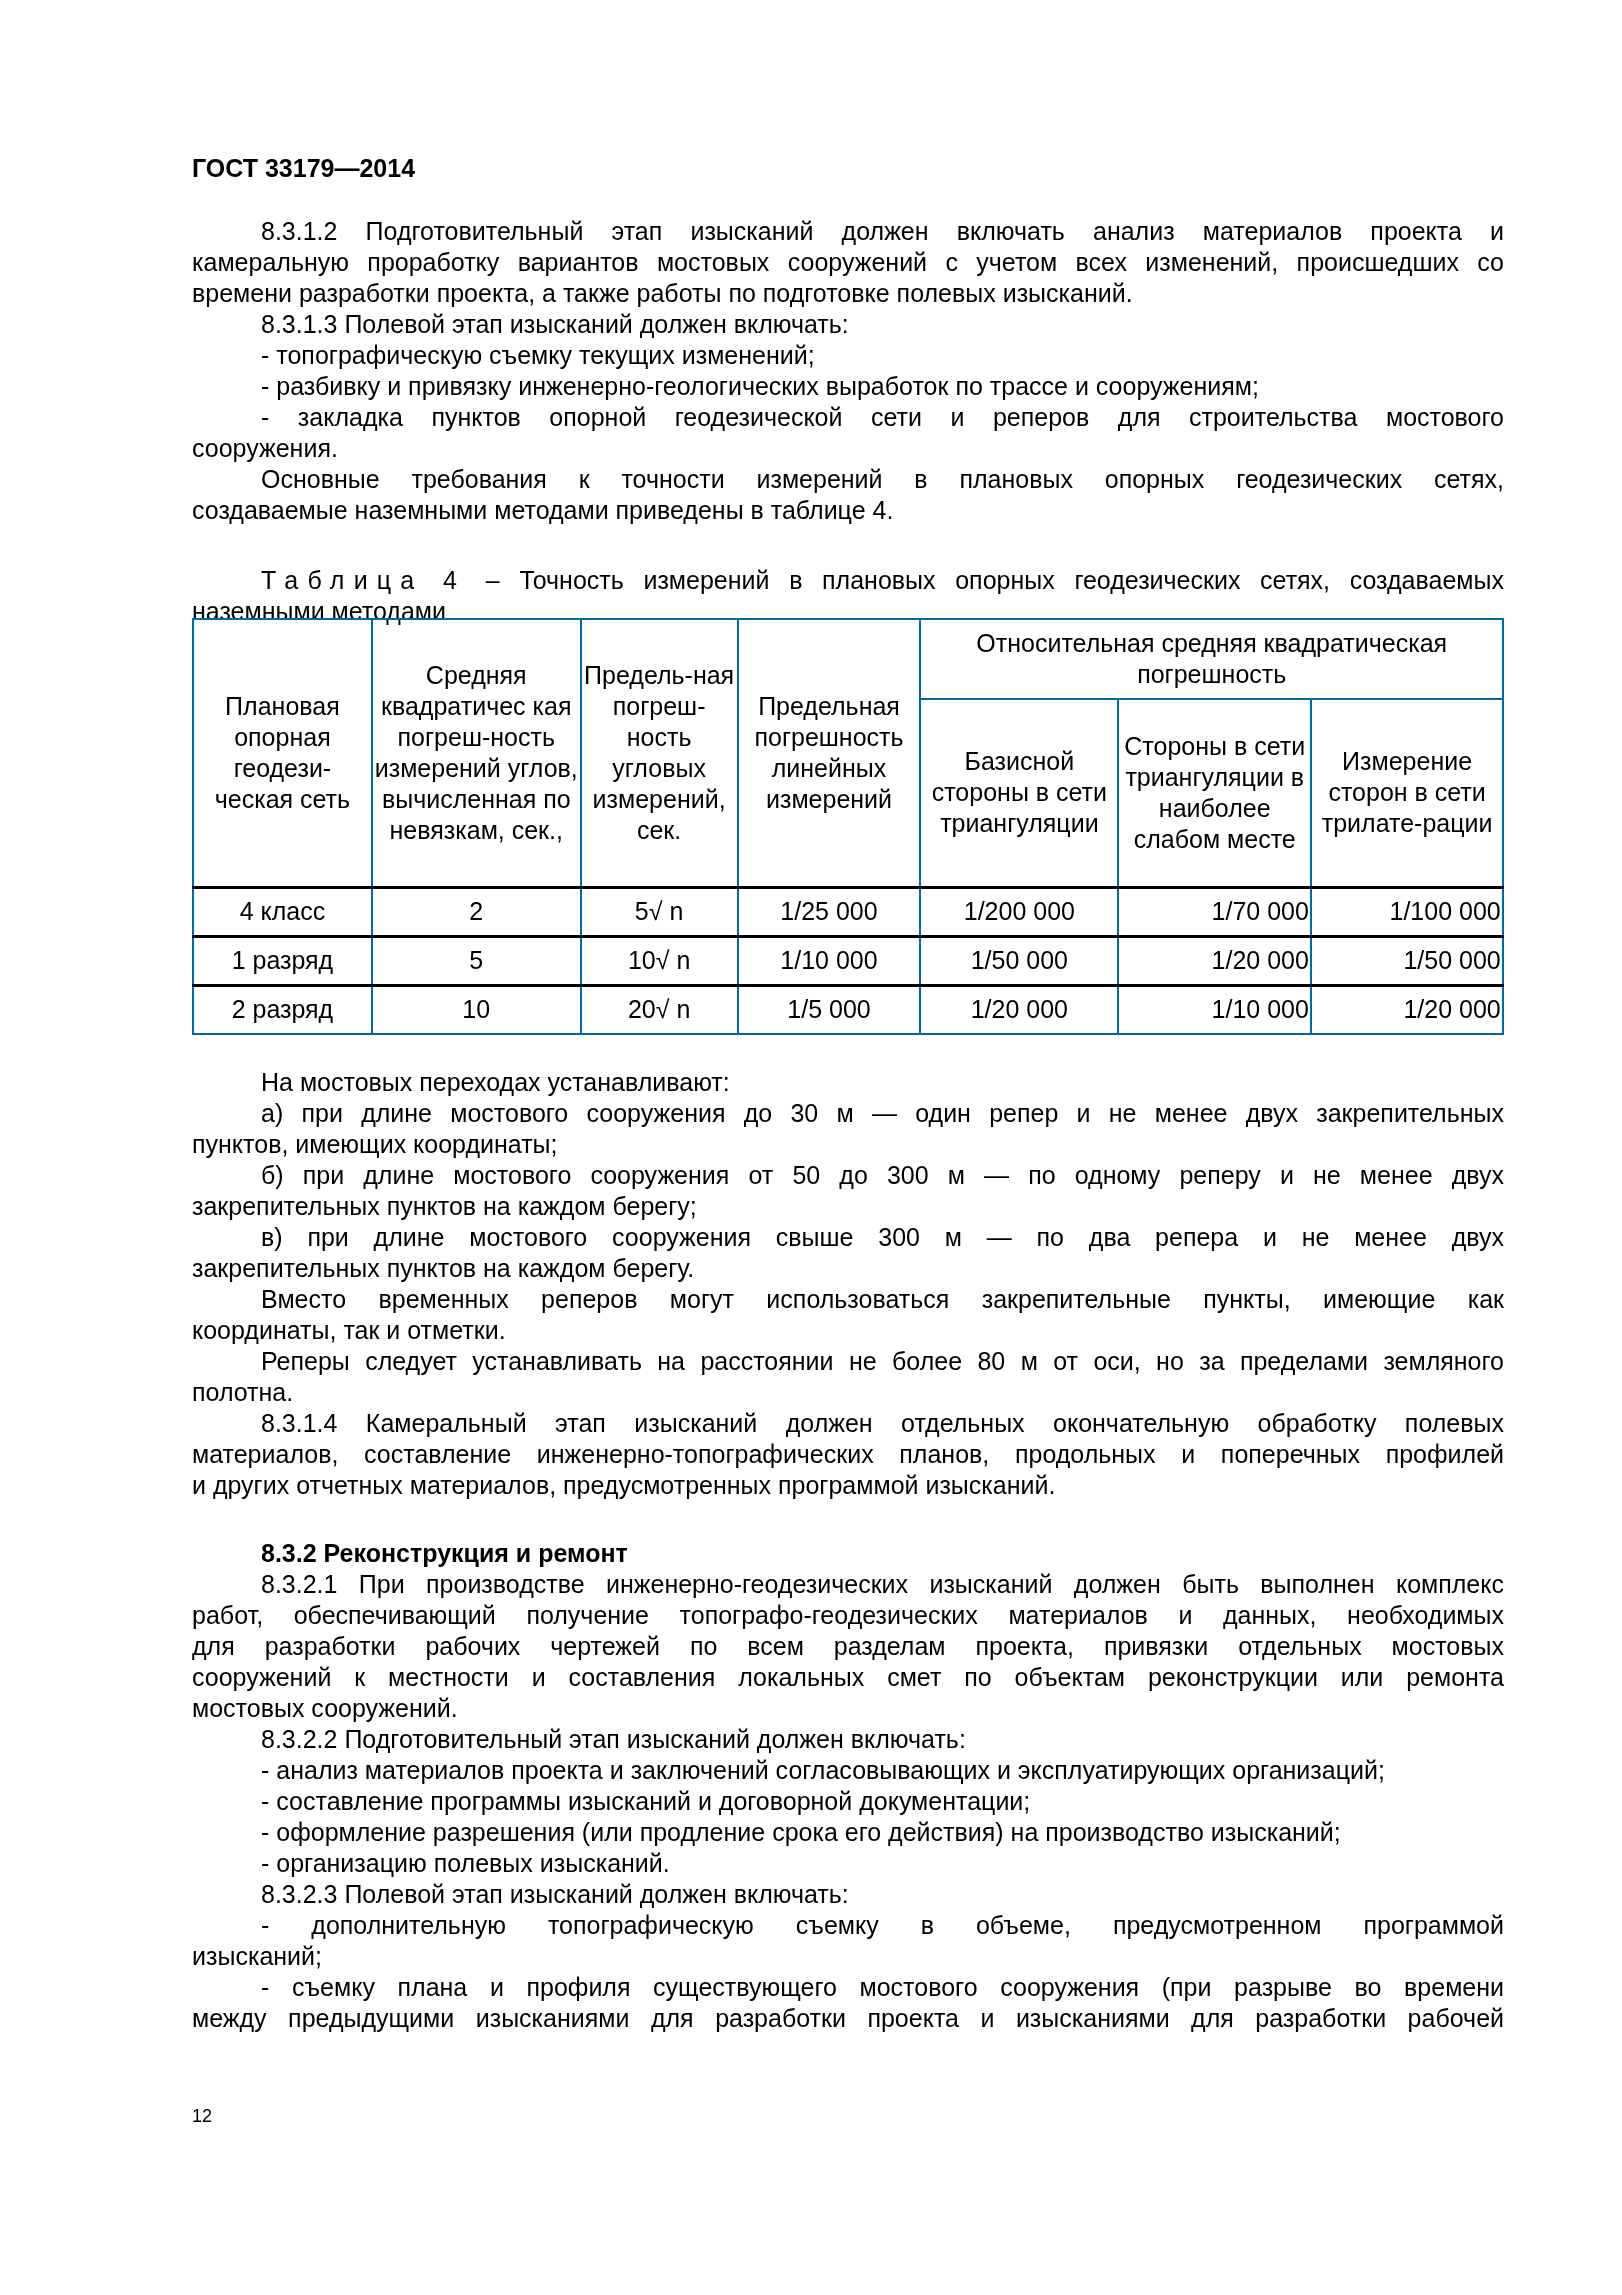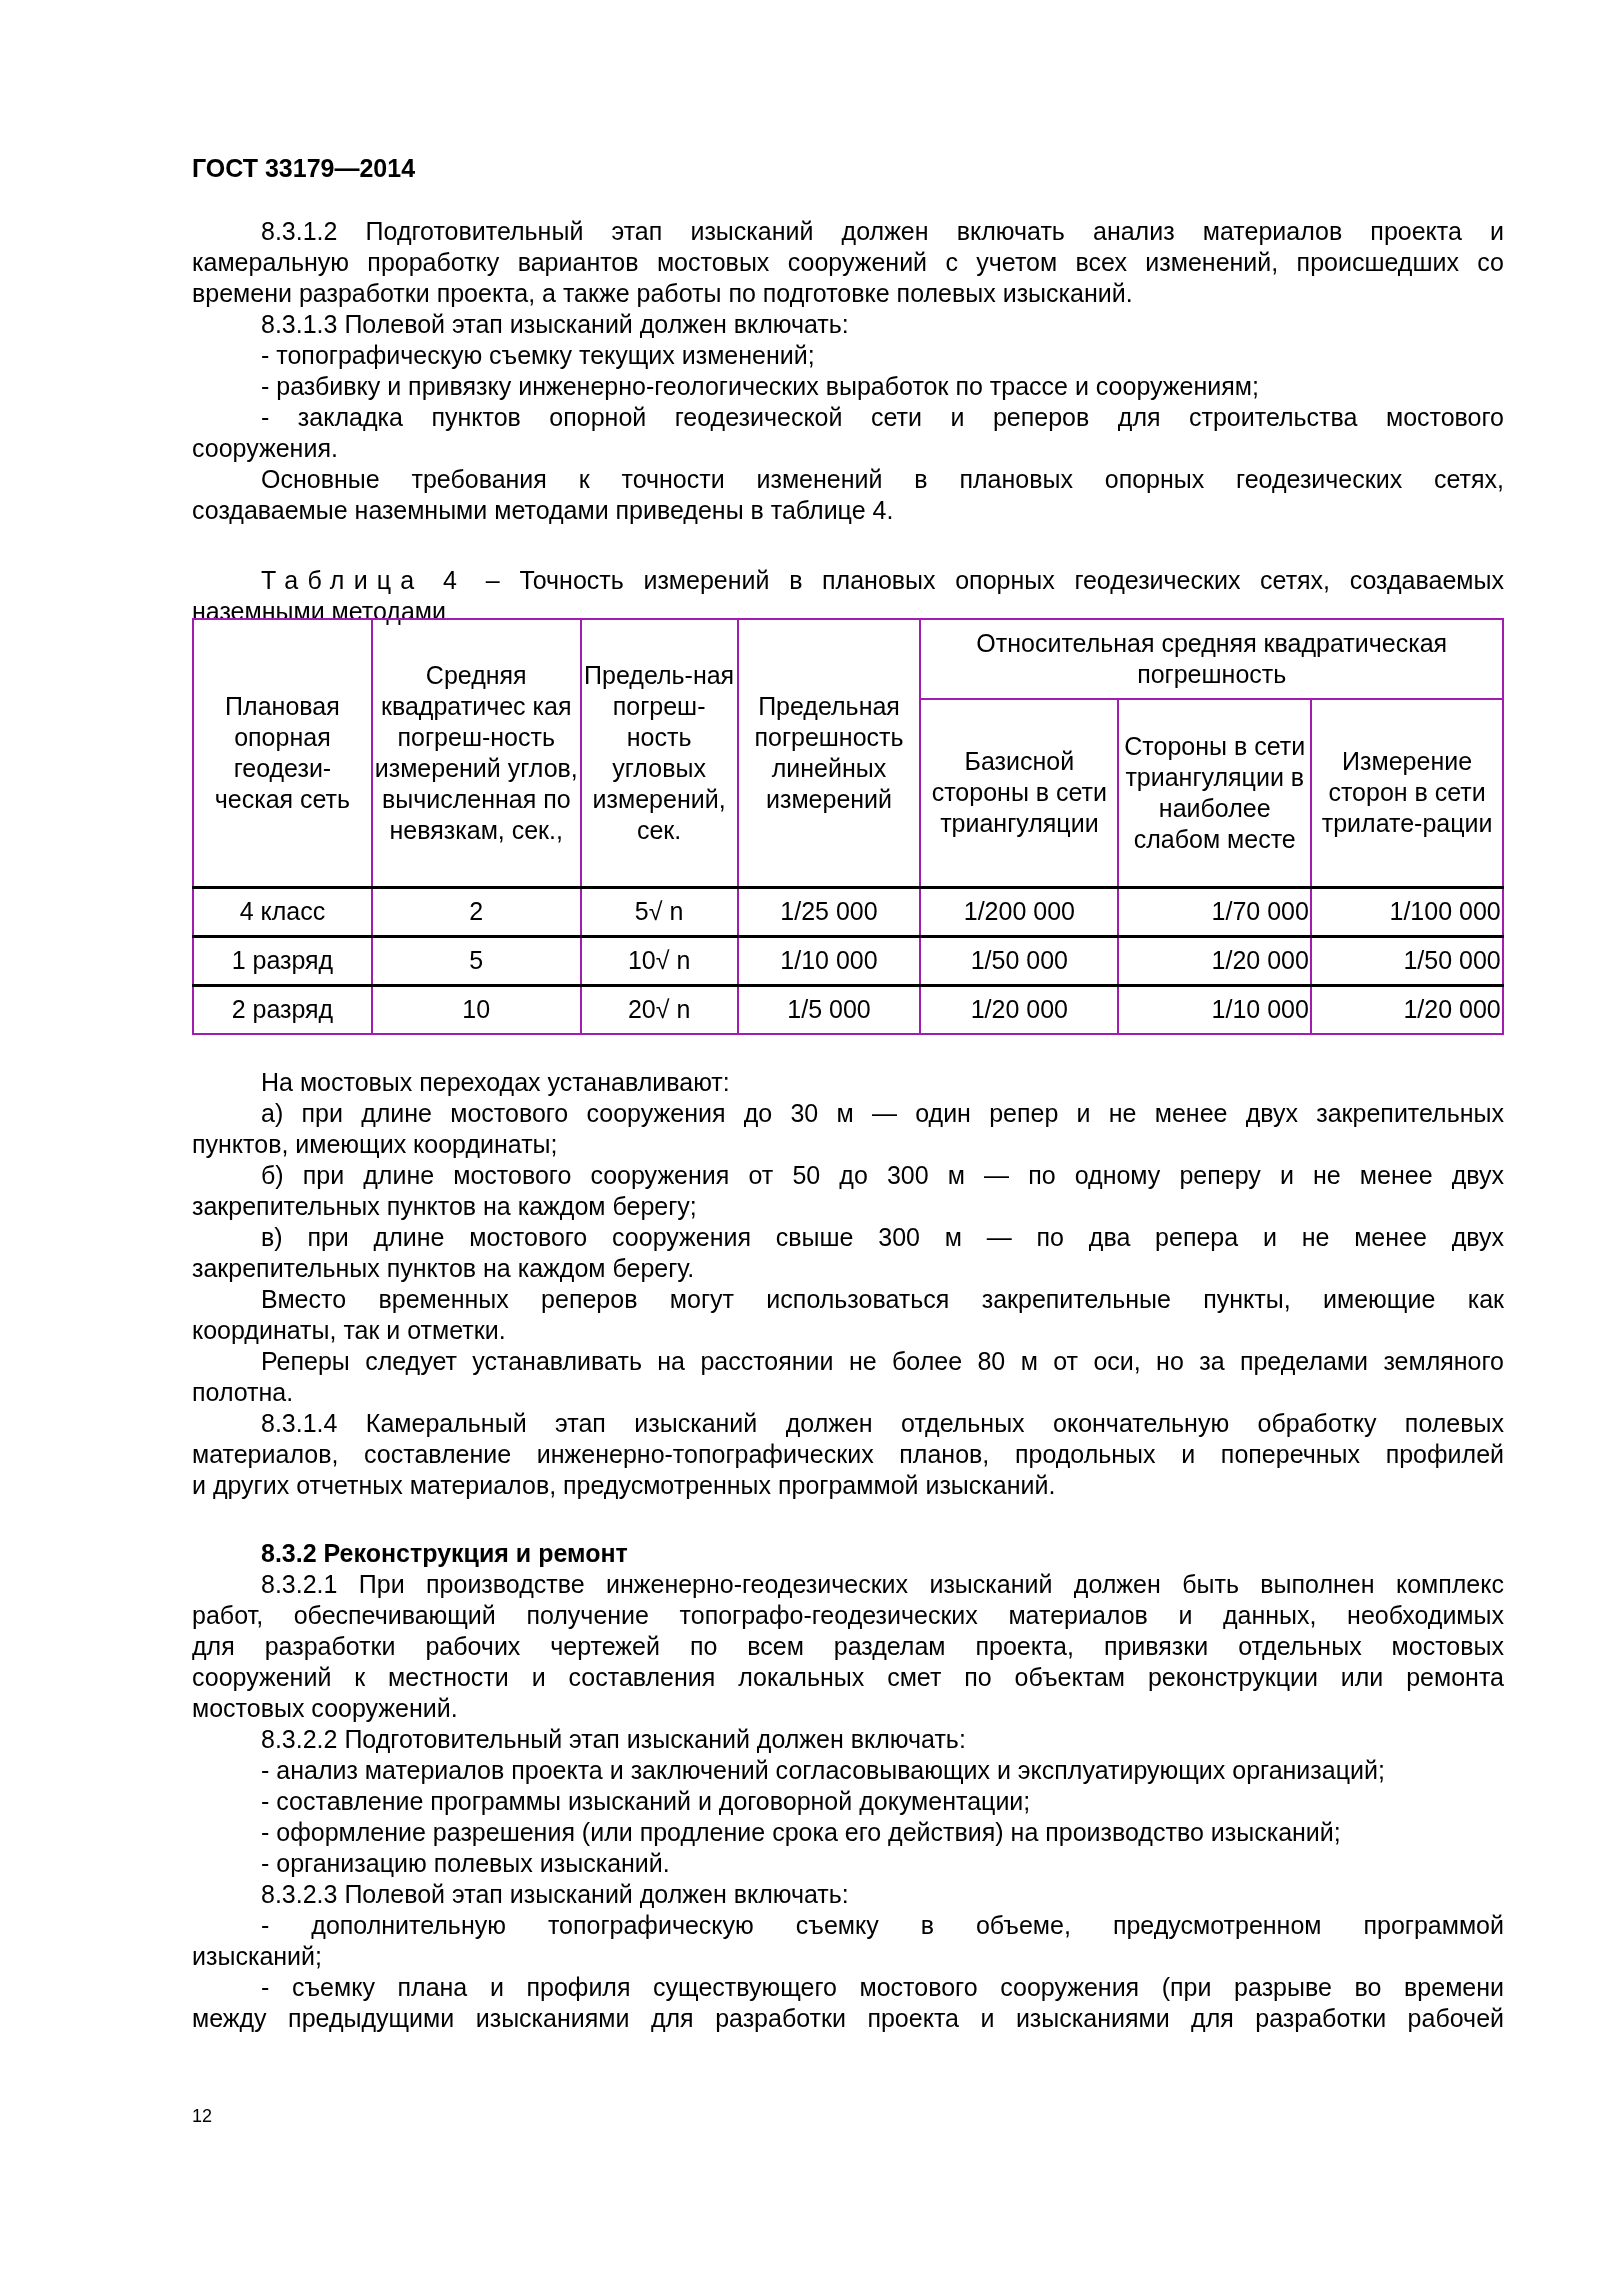--- a/index.html
+++ b/index.html
@@ -8,21 +8,21 @@
   .header { position:absolute; left:192px; top:154px; font-size:25px; font-weight:bold; }
   .p { font-size:25px; line-height:31px; text-align:justify; margin:0; }
   .ind { text-indent:69px; }
   .just-last { text-align-last:justify; }
   .block1 { position:absolute; left:192px; top:216px; width:1312px; }
   .caption { position:absolute; left:192px; top:565px; width:1312px; }
   .caption .p { line-height:31px; }
   .spaced { letter-spacing:9.2px; }
   table.t { position:absolute; left:192px; top:618px; width:1312px; border-collapse:collapse;
             font-size:25px; line-height:31px; }
-  table.t td, table.t th { border:2px solid #a21caf; text-align:center; vertical-align:middle;
+  table.t td, table.t th { border:2px solid #0369a1; text-align:center; vertical-align:middle;
             font-weight:normal; padding:0 1.3px; }
   table.t tr.data td { height:46px; border-top:3.3px solid #000; }
   table.t td.right { text-align:right; padding-right:1.3px; }
   .block2 { position:absolute; left:192px; top:1067px; width:1312px; }
   .block3 { position:absolute; left:192px; top:1538px; width:1312px; }
   .bold { font-weight:bold; }
   .pagenum { position:absolute; left:192px; top:2106px; font-size:18px; }
 </style>
 </head>
 <body>
@@ -31,21 +31,21 @@
 
 <div class="block1">
   <p class="p ind just-last">8.3.1.2 Подготовительный этап изысканий должен включать анализ материалов проекта и</p>
   <p class="p just-last">камеральную проработку вариантов мостовых сооружений с учетом всех изменений, происшедших со</p>
   <p class="p">времени разработки проекта, а также работы по подготовке полевых изысканий.</p>
   <p class="p ind">8.3.1.3 Полевой этап изысканий должен включать:</p>
   <p class="p ind">-  топографическую съемку текущих изменений;</p>
   <p class="p ind">-  разбивку и привязку инженерно-геологических выработок по трассе и сооружениям;</p>
   <p class="p ind just-last">- закладка пунктов опорной геодезической сети и реперов для строительства мостового</p>
   <p class="p">сооружения.</p>
-  <p class="p ind just-last">Основные требования к точности изменений в плановых опорных геодезических сетях,</p>
+  <p class="p ind just-last">Основные требования к точности измерений в плановых опорных геодезических сетях,</p>
   <p class="p">создаваемые наземными методами приведены в таблице 4.</p>
 </div>
 
 <div class="caption">
   <p class="p ind just-last">
     <span class="spaced">Таблица</span>
     <span class="spaced">4</span>
     <span>– Точность измерений в плановых опорных геодезических сетях, создаваемых</span>
   </p>
   <p class="p">наземными методами</p>

